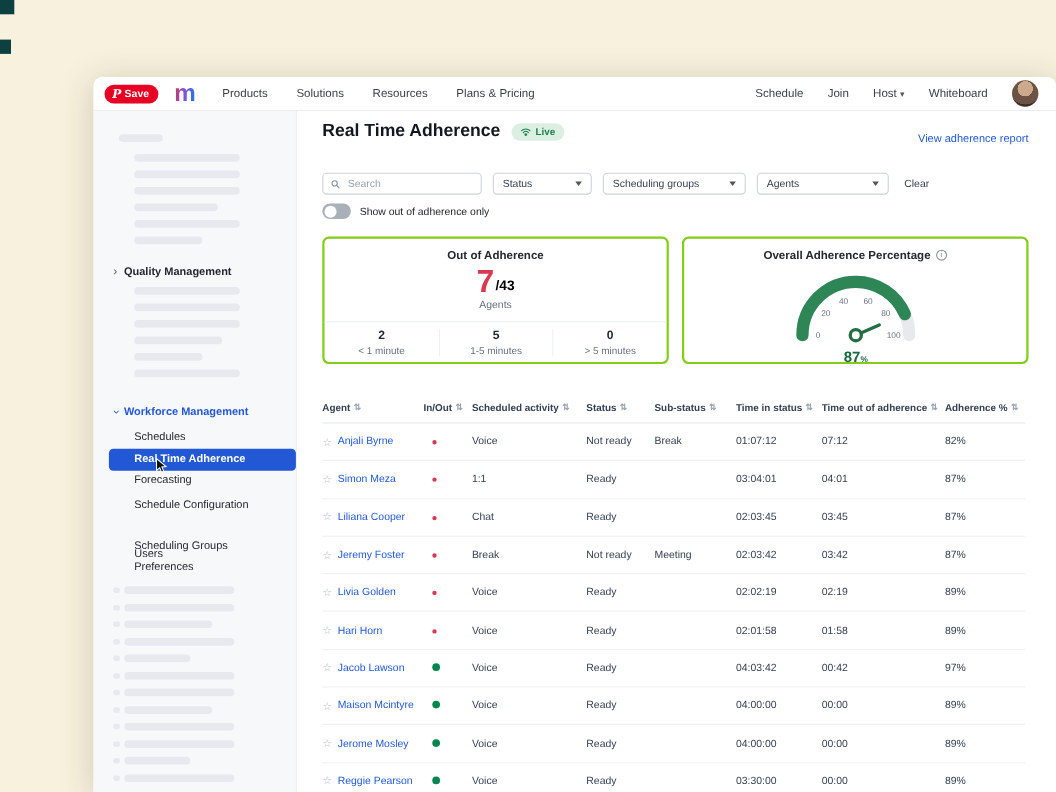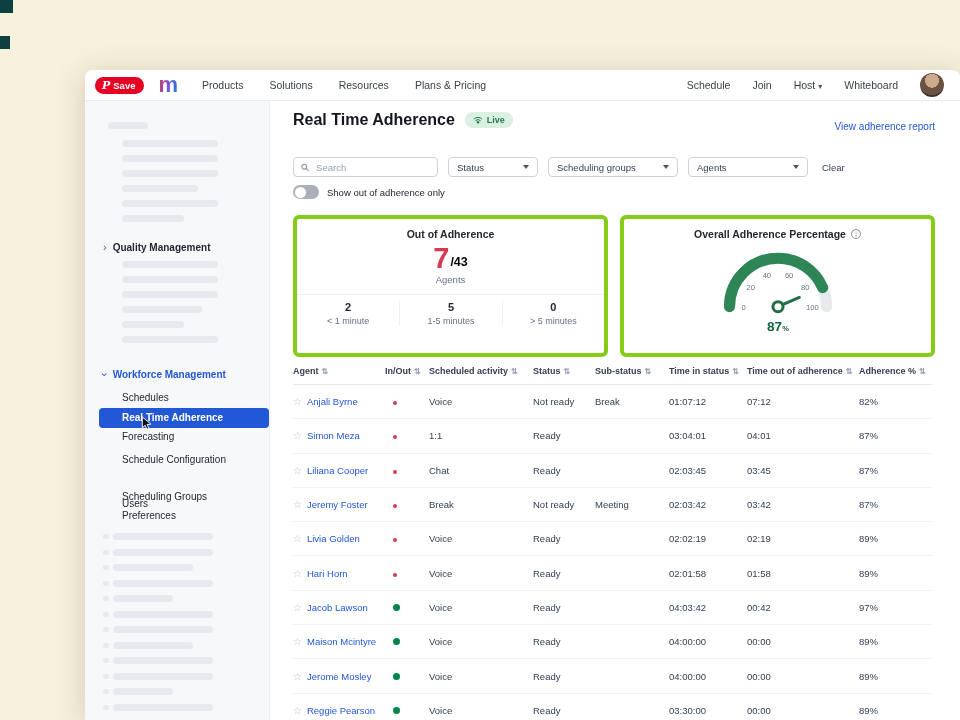--- a/index.html
+++ b/index.html
@@ -52,41 +52,41 @@
   .dropdown{height:20px;border:1px solid #cdd1d9;border-radius:4px;display:flex;align-items:center;
             justify-content:space-between;padding:0 8px;font-size:9.5px;color:#374151;cursor:pointer;background:#fff}
   .dd-caret{width:0;height:0;border-left:3.5px solid transparent;border-right:3.5px solid transparent;border-top:4px solid #555}
   .clear-btn{font-size:9.5px;color:#374151;cursor:pointer;margin-left:4px}
   .toggle-row{position:absolute;left:23px;top:84px;display:flex;align-items:center;gap:8px}
   .toggle{width:26px;height:14px;border-radius:7px;background:#aab0ba;position:relative;cursor:pointer}
   .knob{position:absolute;left:1.5px;top:1.5px;width:11px;height:11px;border-radius:50%;background:#fff}
   .toggle-label{font-size:9.5px;color:#23272f}
   
   .cards{position:absolute;left:23px;top:114px;display:flex;gap:12px}
-  .card{width:315px;height:142px;border:4px solid #84cc16;border-radius:6px;background:#fff;position:relative}
+  .card{width:315px;height:116px;border:2px solid #84cc16;border-radius:6px;background:#fff;position:relative}
   .card-title{text-align:center;margin-top:9px;font-size:10.5px;font-weight:700;color:#23272f;
               display:flex;justify-content:center;align-items:center;gap:5px}
   .ooa-number{display:flex;justify-content:center;align-items:flex-end;gap:1px;margin-top:5px}
   .ooa-count{font-size:29px;font-weight:700;color:#d83a52;line-height:0.9}
   .ooa-total{font-size:12.5px;font-weight:700;color:#000000;padding-bottom:2px}
   .ooa-unit{text-align:center;font-size:9.5px;color:#667085;margin-top:3px}
   .ooa-divider{height:1px;background:#eef0f3;margin-top:9px}
   .ooa-breakdown{display:grid;grid-template-columns:1fr 1fr 1fr;margin-top:6px}
   .ooa-col{text-align:center}
   .ooa-col + .ooa-col{border-left:1px solid #eef0f3}
   .ooa-val{font-size:11px;font-weight:700;color:#23272f}
   .ooa-lab{font-size:9px;color:#667085;margin-top:3px}
   .info-icon{width:10px;height:10px;border:1px solid #8b919c;border-radius:50%;font-size:7px;line-height:9px;
              color:#8b919c;text-align:center;font-weight:400;cursor:pointer}
   .gauge-svg{display:block;margin:0 auto}
   
   .table{position:absolute;left:23px;top:257px;width:639px}
   .thead,.trow{display:grid;grid-template-columns:92px 44px 104px 62px 74px 78px 112px 73px;align-items:center}
   .thead{height:27px;border-bottom:1px solid #e6e8ec}
-  .th{display:flex;align-items:center;gap:3px;font-size:9px;font-weight:700;color:#344054;cursor:pointer;white-space:nowrap}
+  .th{display:flex;gap:3px;font-size:9px;font-weight:700;color:#344054;cursor:pointer;white-space:nowrap}
   .sort{font-size:8px;color:#98a2b3}
   .trow{height:34.3px;border-bottom:1px solid #f0f1f4}
   .td{font-size:9.5px;color:#344054;white-space:nowrap}
   .td-agent{display:flex;align-items:center;gap:5px}
   .star{color:#b7bdc6;font-size:10px;cursor:pointer}
   .alink{color:#2257d6;font-weight:500;cursor:pointer}
   .td-io{padding-left:8px}
   .dot{display:inline-block;border-radius:50%}
   .dot.out{width:3px;height:3px;border:2px solid #d83a52}
   .dot.in{width:7px;height:7px;background:#00854d}

